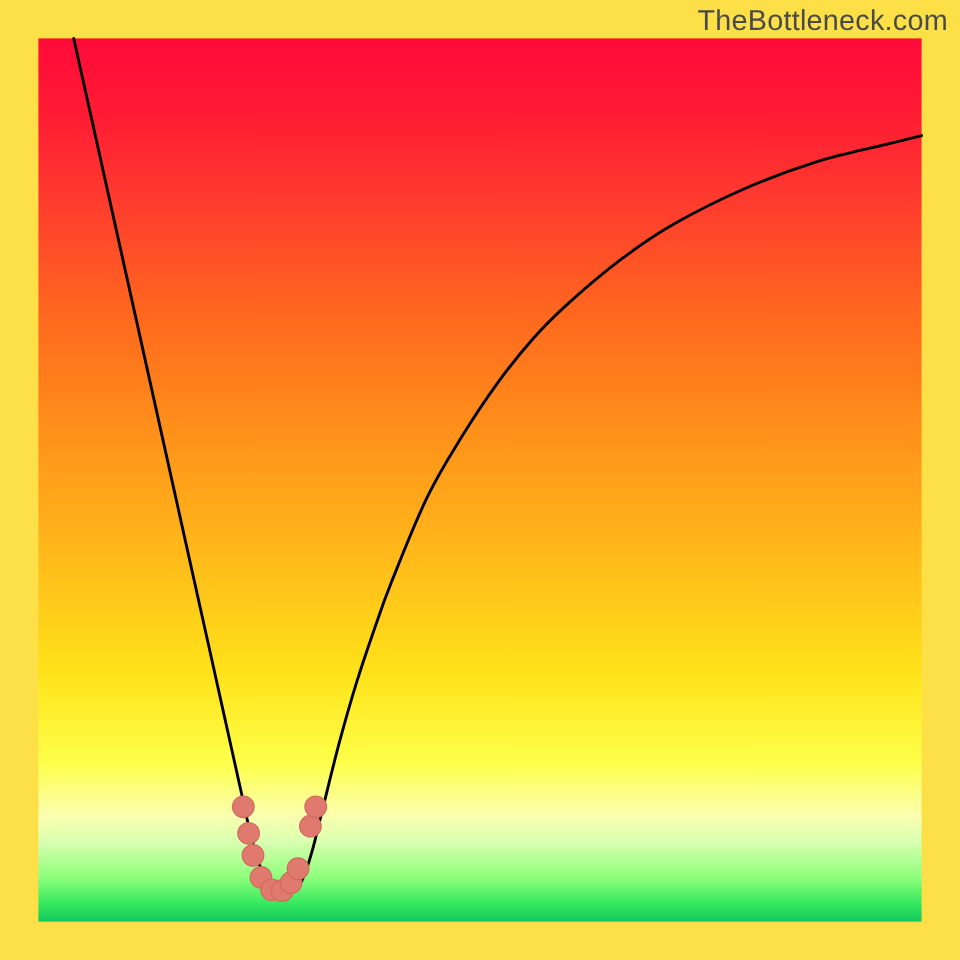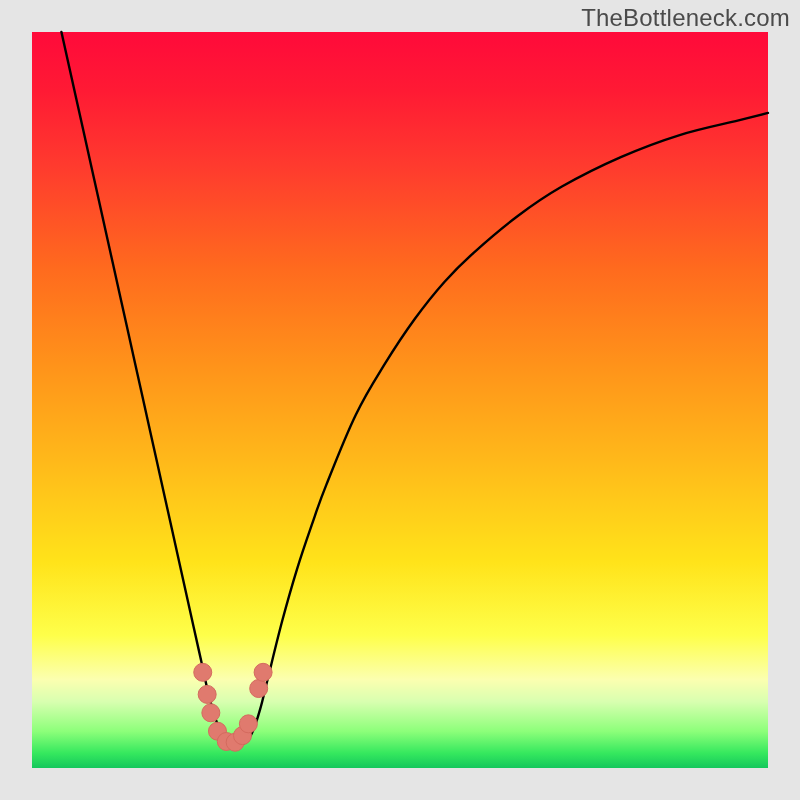--- a/index.html
+++ b/index.html
@@ -10,21 +10,21 @@
     background: #000;
     overflow: hidden;
     font-family: Arial, Helvetica, sans-serif;
   }
   .frame {
     position: absolute;
     left: 0;
     top: 0;
     width: 800px;
     height: 800px;
-    background: #e5e5e5;
+    background: #fde047;
   }
   .plot {
     position: absolute;
     left: 32px;
     top: 32px;
     width: 736px;
     height: 736px;
     
     background: linear-gradient(
       to bottom,

